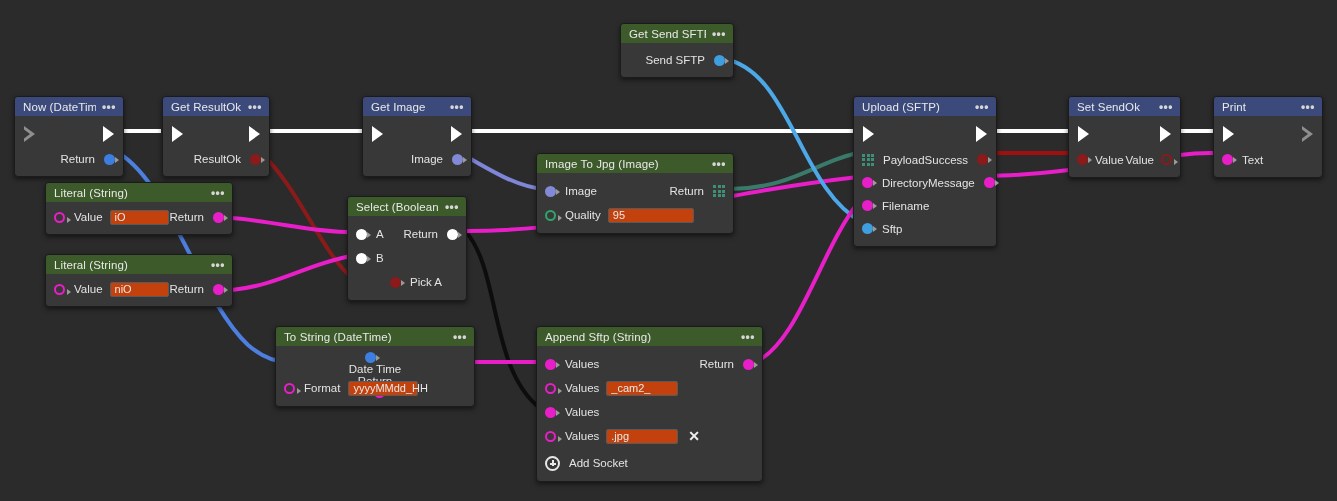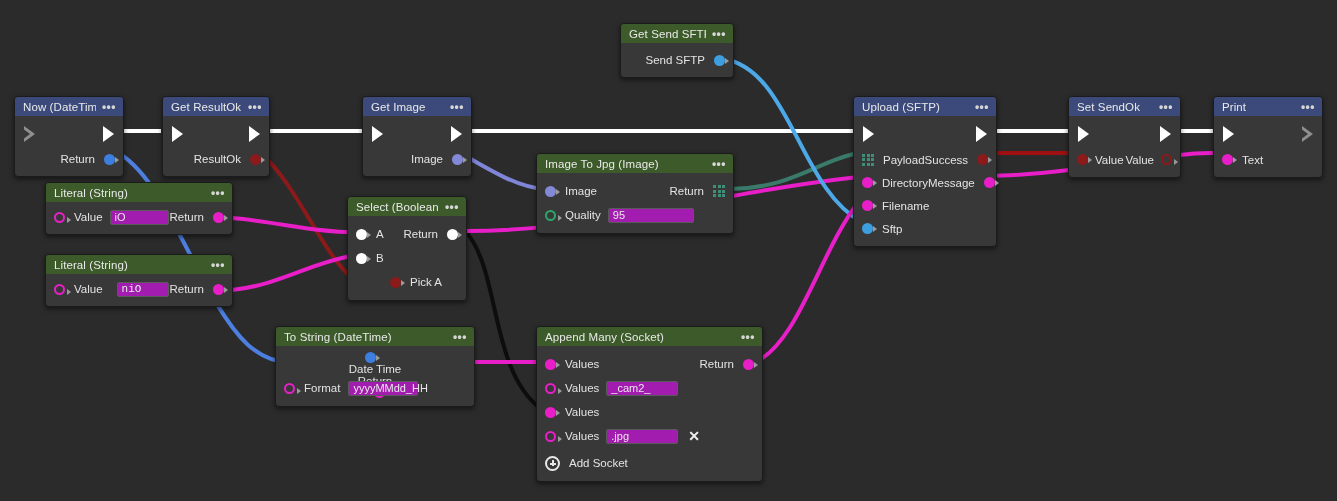--- a/index.html
+++ b/index.html
@@ -91,21 +91,21 @@
   .sock-in{margin-right:9px;}
   .sock-out{margin-left:9px;}
   .grid-sock{
     width:12px;height:12px;flex:0 0 auto;
     display:grid;grid-template-columns:repeat(3,3px);
     grid-template-rows:repeat(3,3px);gap:1.5px;
   }
   .grid-sock i{background:#3e8f78;display:block;}
 
   .field{
-    background:#a21caf;
+    background:#c2410c;
     border:1px solid #5a5a5a;
     border-radius:2px;
     height:15px;
     font-size:11px;
     color:#e8e8e8;
     padding:0 4px;
     display:flex;align-items:center;
     box-sizing:border-box;
     font-family:"Liberation Sans",sans-serif;
   }
@@ -250,21 +250,21 @@
 
   <div class="node" style="left:45px;top:254px;width:188px;">
     <div class="node-header hdr-green">
       <span class="node-title">Literal (String)</span>
       <span class="dots">•••</span>
     </div>
     <div class="node-body">
       <div class="row">
         <span class="sock sock-in hollow" style="color:#e81ec8;"></span>
         <span class="lbl">Value</span>
-        <span class="field" style="width:62px;margin-left:14px;font-family:Liberation Mono, monospace;">niO</span>
+        <span class="field" style="width:62px;margin-left:7px;">niO</span>
         <span class="spacer"></span>
         <span class="lbl">Return</span>
         <span class="sock sock-out" style="background:#e81ec8;"></span>
       </div>
     </div>
   </div>
 
   <div class="node" style="left:347px;top:196px;width:120px;">
     <div class="node-header hdr-green">
       <span class="node-title">Select (Boolean)</span>
@@ -336,21 +336,21 @@
       <div class="row" style="height:24px;">
         <span class="sock sock-in hollow" style="color:#e81ec8;"></span>
         <span class="lbl">Format</span>
         <span class="field" style="width:70px;margin-left:8px;">yyyyMMdd_HH</span>
       </div>
     </div>
   </div>
 
   <div class="node" style="left:536px;top:326px;width:227px;">
     <div class="node-header hdr-green">
-      <span class="node-title">Append Many (Socket)</span>
+      <span class="node-title">Append Sftp (String)</span>
       <span class="dots">•••</span>
     </div>
     <div class="node-body" style="padding-top:6px;">
       <div class="row" style="height:24px;">
         <span class="sock sock-in" style="background:#e81ec8;"></span>
         <span class="lbl">Values</span>
         <span class="spacer"></span>
         <span class="lbl">Return</span>
         <span class="sock sock-out" style="background:#e81ec8;"></span>
       </div>

